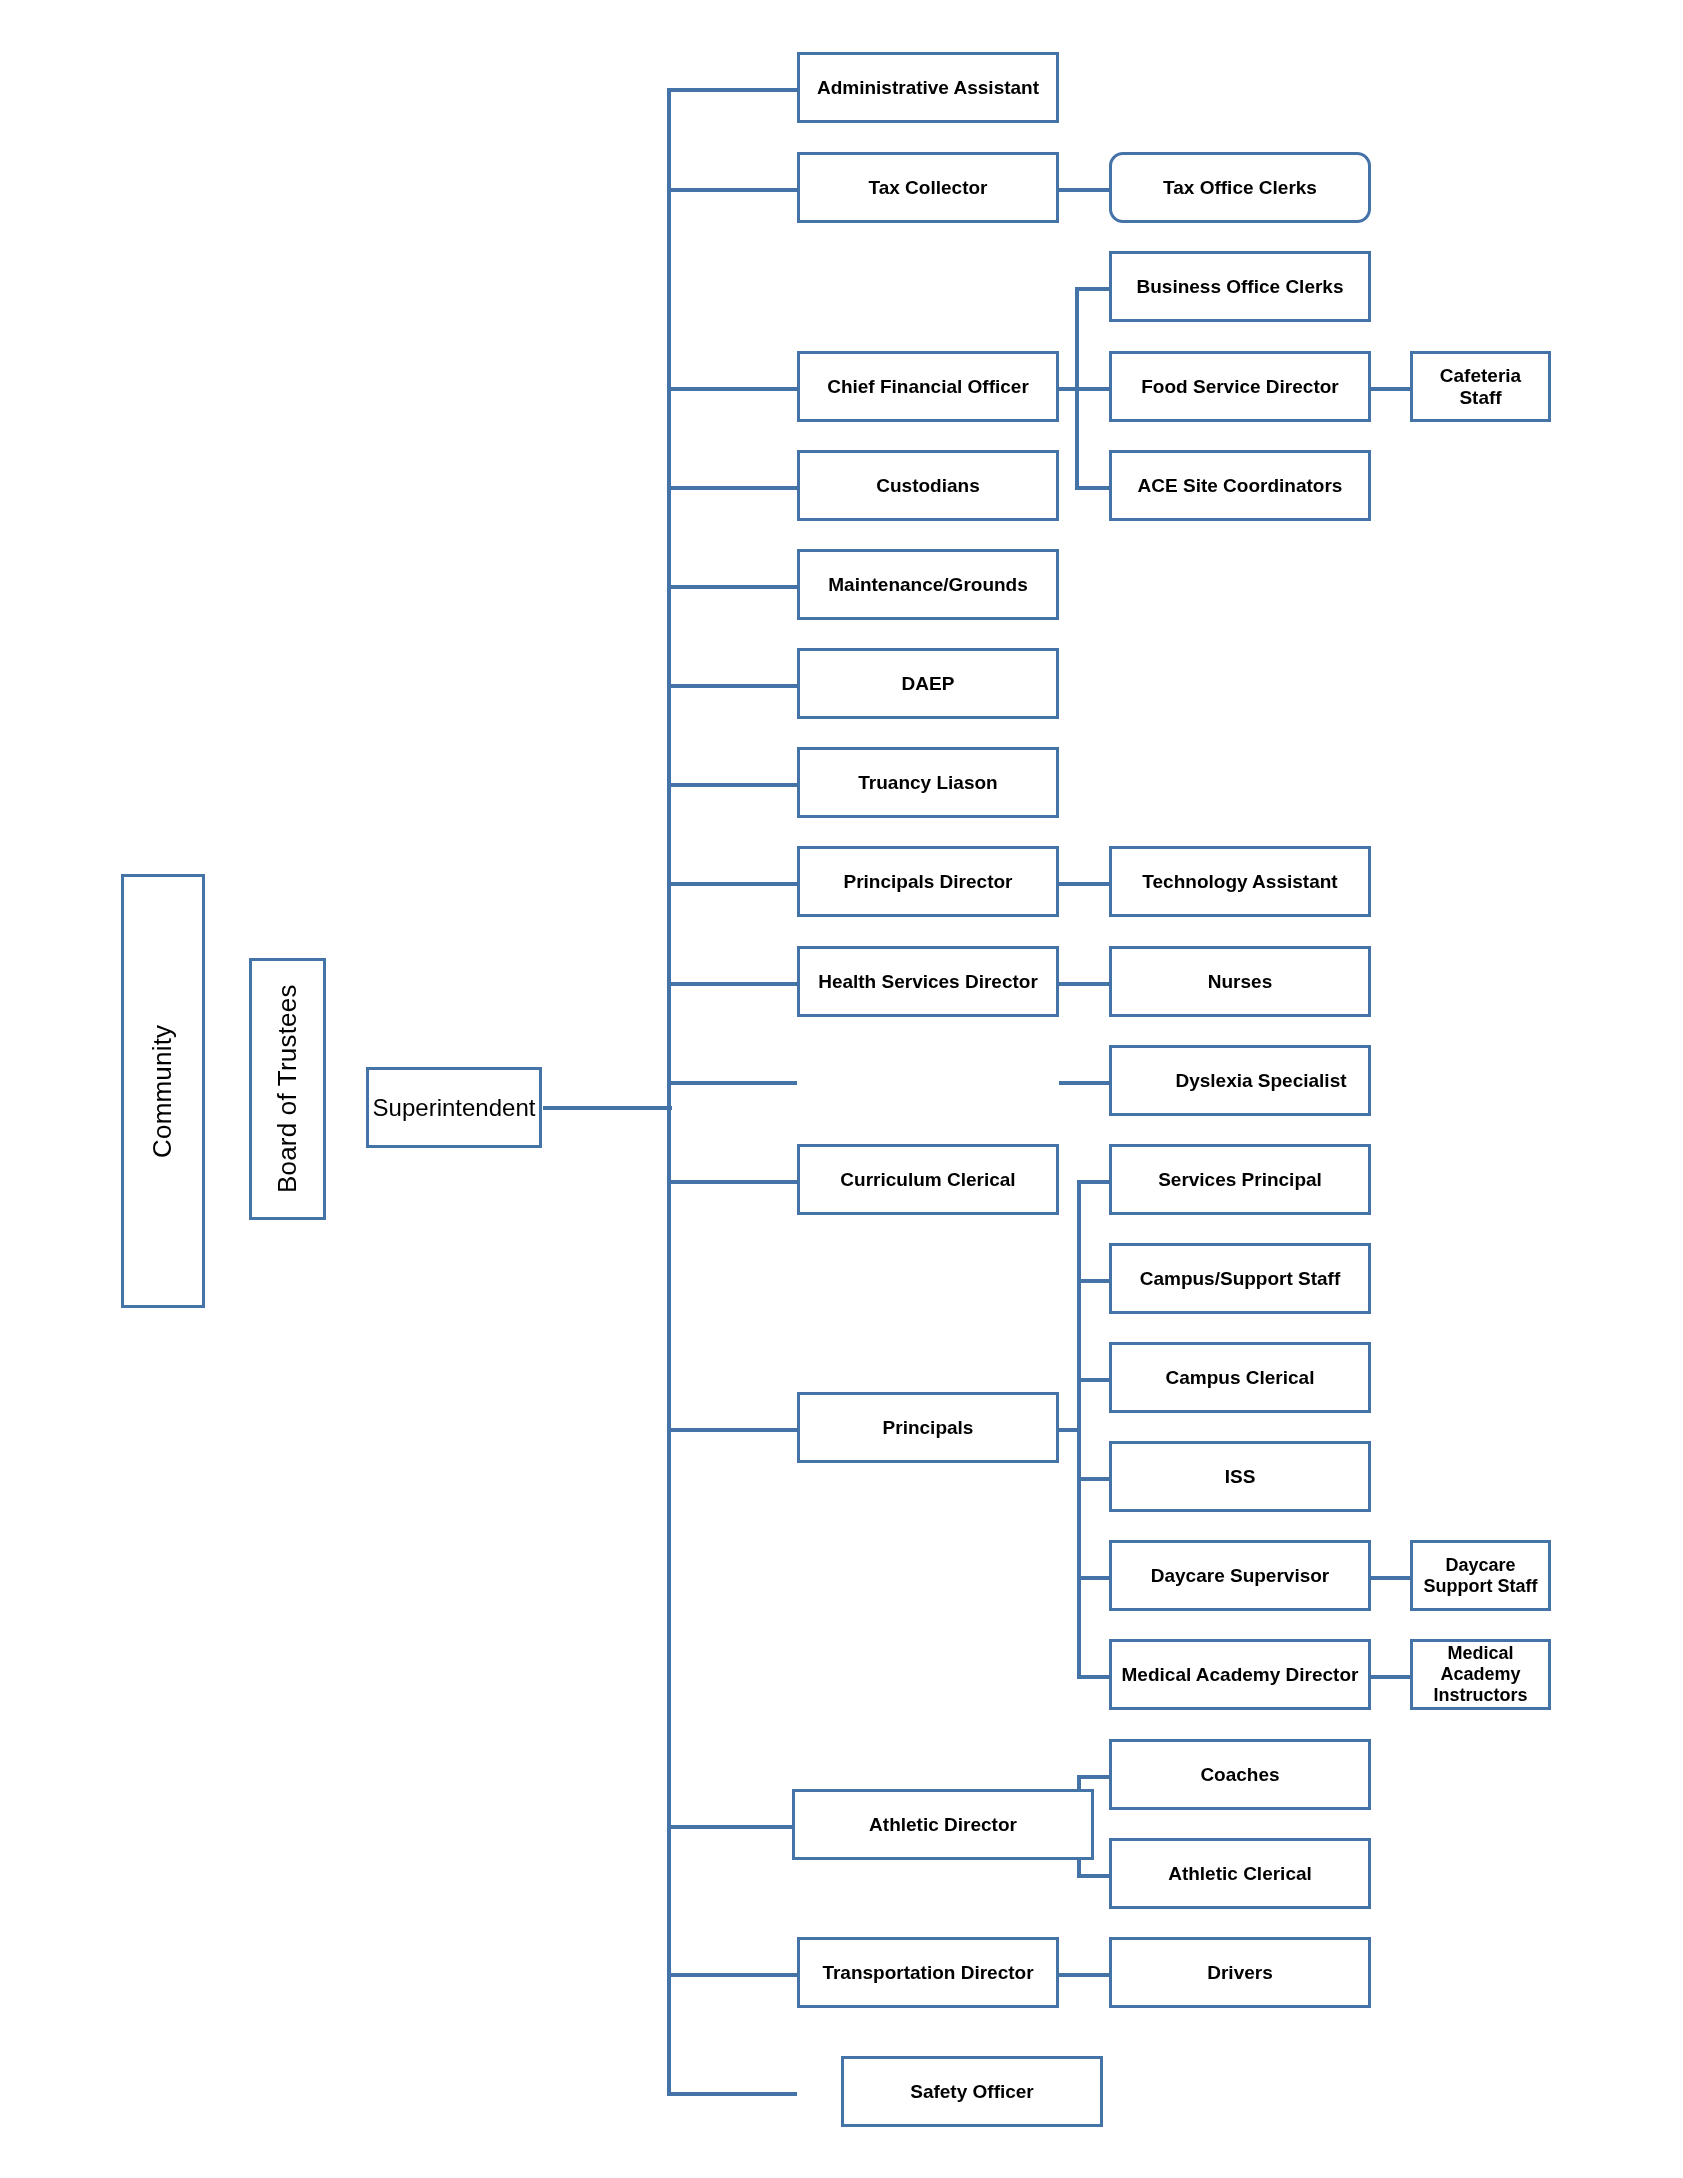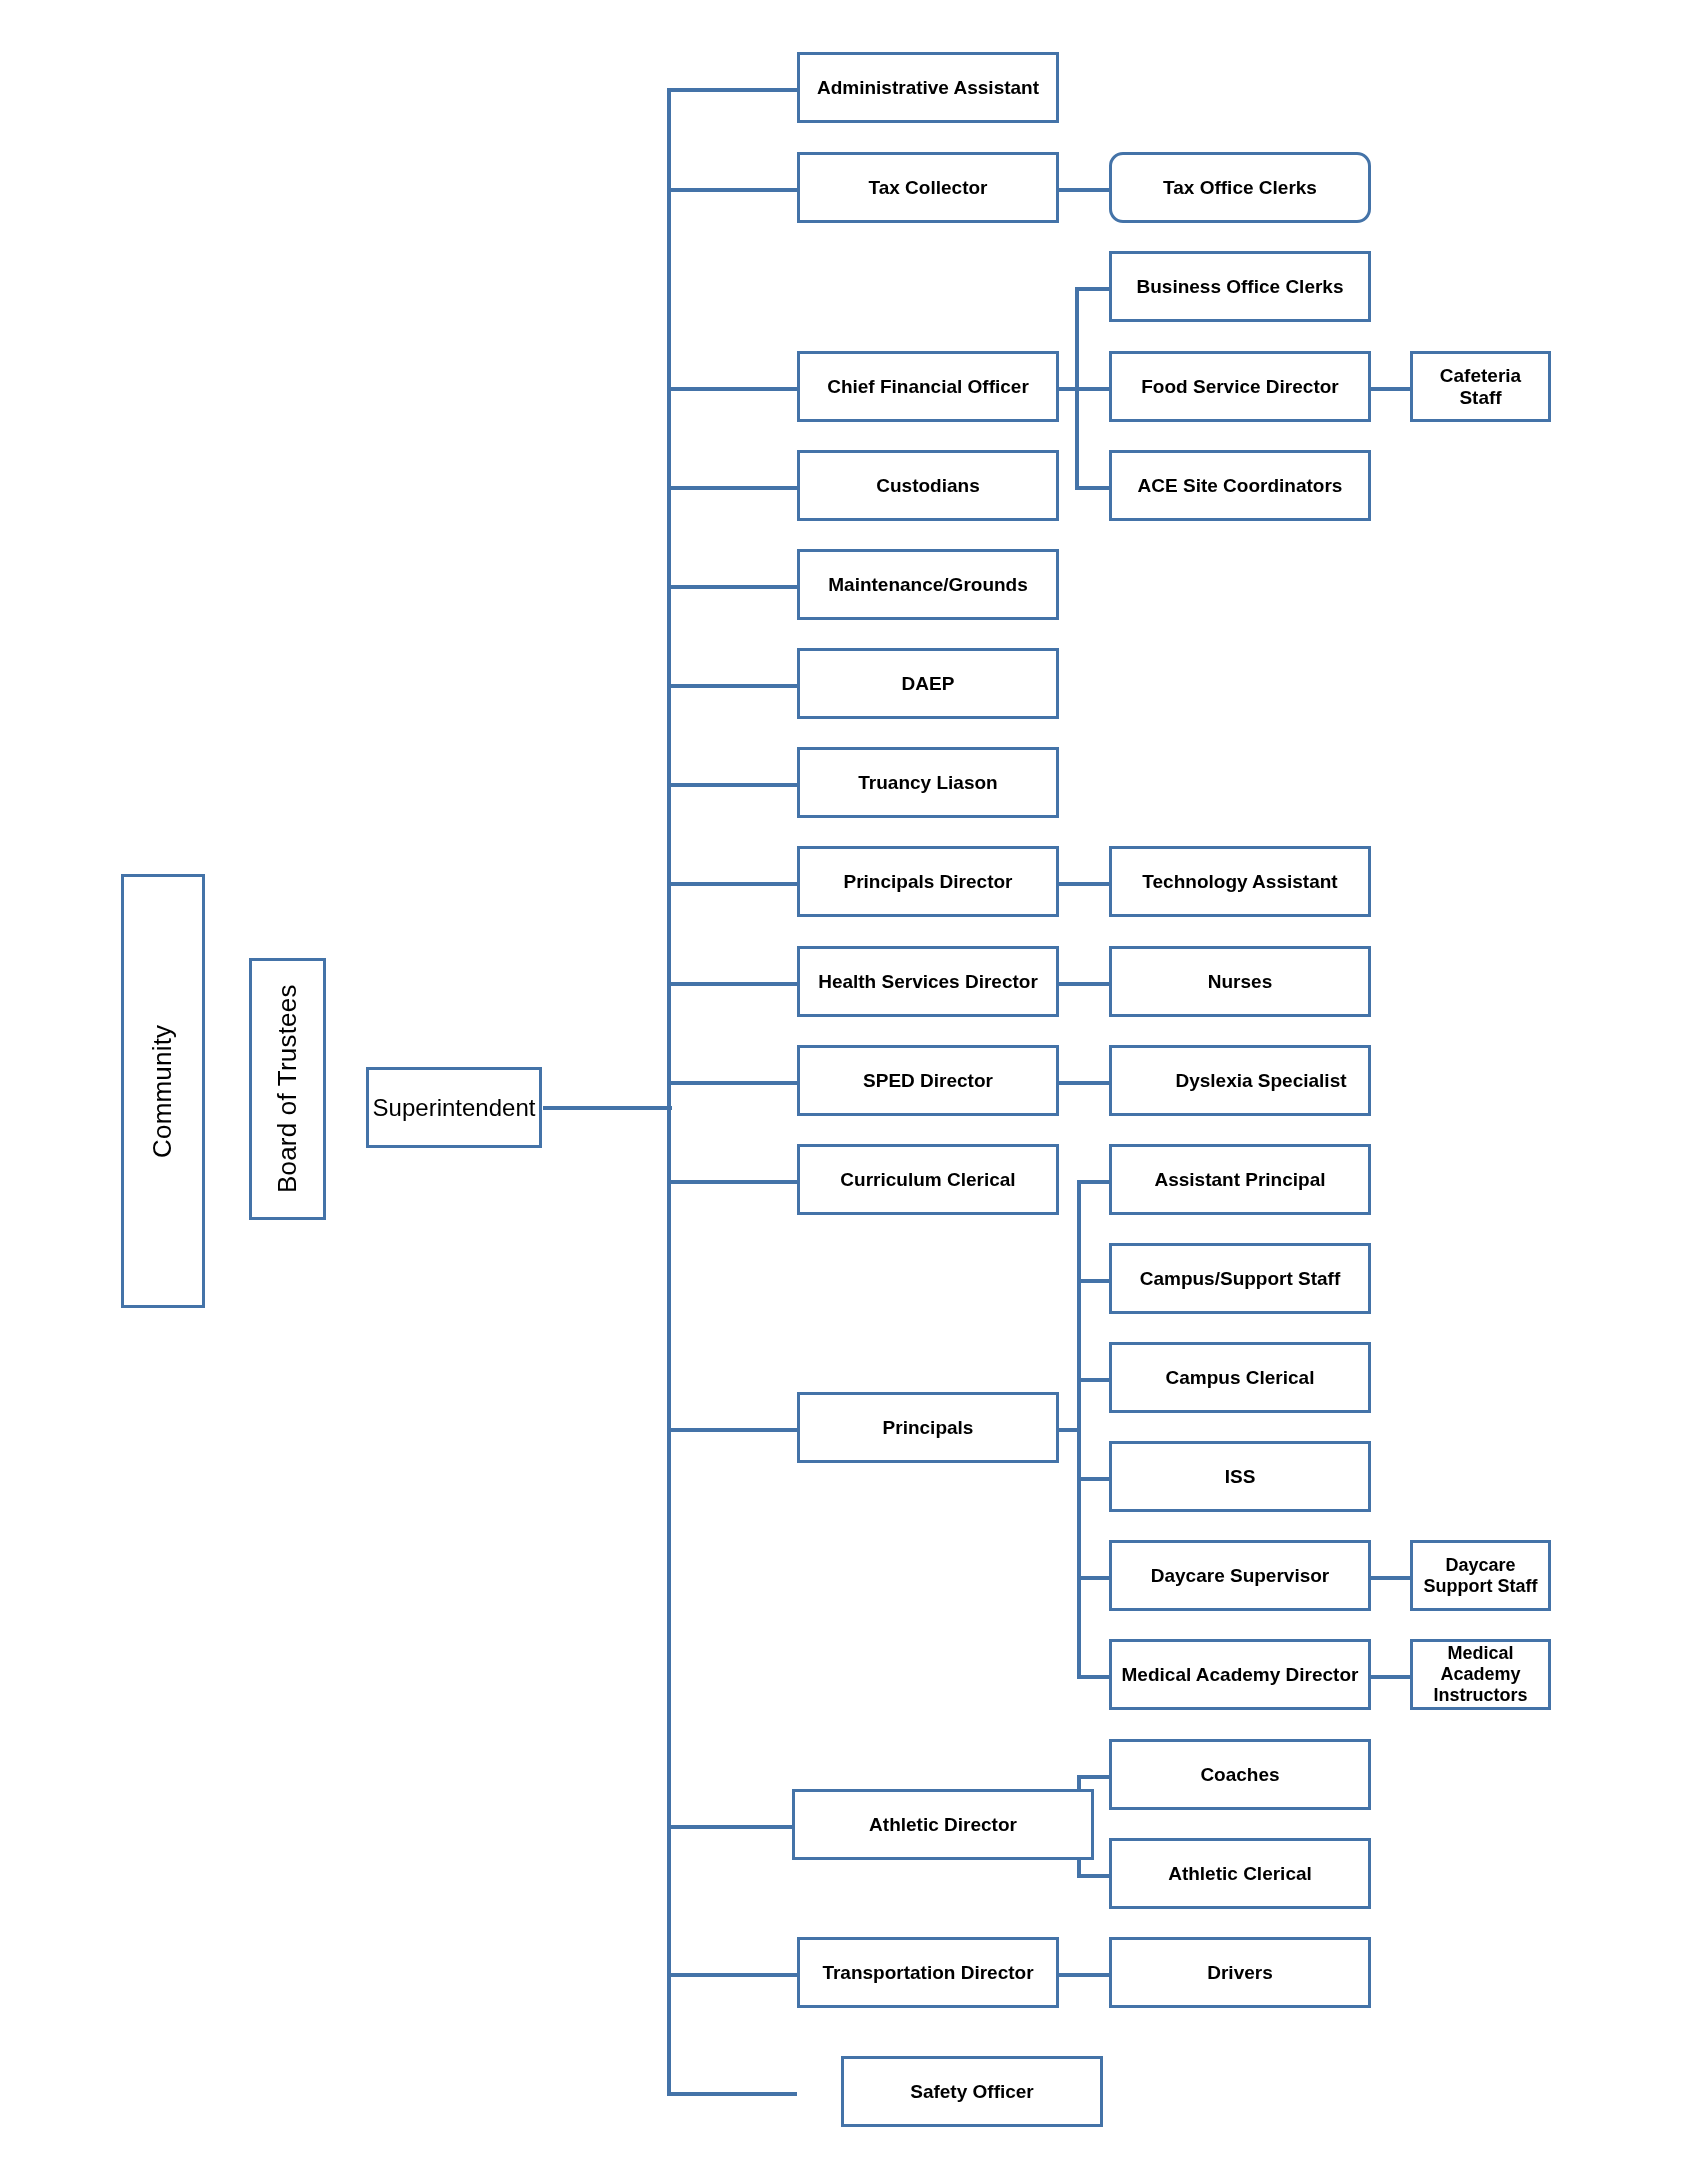--- a/index.html
+++ b/index.html
@@ -114,35 +114,34 @@
   <div class="node" style="left:797px; top:846px; width:262px; height:71px;">Principals Director</div>
   <div class="line h" style="left:1059px; top:882px; width:50px;"></div>
   <div class="node" style="left:1109px; top:846px; width:262px; height:71px;">Technology Assistant</div>
 
   <div class="line h" style="left:667px; top:982px; width:130px;"></div>
   <div class="node" style="left:797px; top:946px; width:262px; height:71px;">Health Services Director</div>
   <div class="line h" style="left:1059px; top:982px; width:50px;"></div>
   <div class="node" style="left:1109px; top:946px; width:262px; height:71px;">Nurses</div>
 
   <div class="line h" style="left:667px; top:1081px; width:130px;"></div>
-  <div class="node" style="left:797px; top:1045px; width:262px; height:71px;">SPED Director</div>
   <div class="line h" style="left:1059px; top:1081px; width:50px;"></div>
   <div class="node" style="left:1109px; top:1045px; width:262px; height:71px;padding-left:48px;">Dyslexia Specialist</div>
 
   <div class="line h" style="left:667px; top:1180px; width:130px;"></div>
   <div class="node" style="left:797px; top:1144px; width:262px; height:71px;">Curriculum Clerical</div>
 
   <div class="line h" style="left:667px; top:1428px; width:130px;"></div>
   <div class="node" style="left:797px; top:1392px; width:262px; height:71px;">Principals</div>
 
   <div class="line h" style="left:1059px; top:1428px; width:22px;"></div>
   <div class="line v" style="left:1077px; top:1180px; height:495px;"></div>
 
   <div class="line h" style="left:1077px; top:1180px; width:32px;"></div>
-  <div class="node" style="left:1109px; top:1144px; width:262px; height:71px;">Assistant Principal</div>
+  <div class="node" style="left:1109px; top:1144px; width:262px; height:71px;">Services Principal</div>
 
   <div class="line h" style="left:1077px; top:1279px; width:32px;"></div>
   <div class="node" style="left:1109px; top:1243px; width:262px; height:71px;">Campus/Support Staff</div>
 
   <div class="line h" style="left:1077px; top:1378px; width:32px;"></div>
   <div class="node" style="left:1109px; top:1342px; width:262px; height:71px;">Campus Clerical</div>
 
   <div class="line h" style="left:1077px; top:1477px; width:32px;"></div>
   <div class="node" style="left:1109px; top:1441px; width:262px; height:71px;">ISS</div>
 

